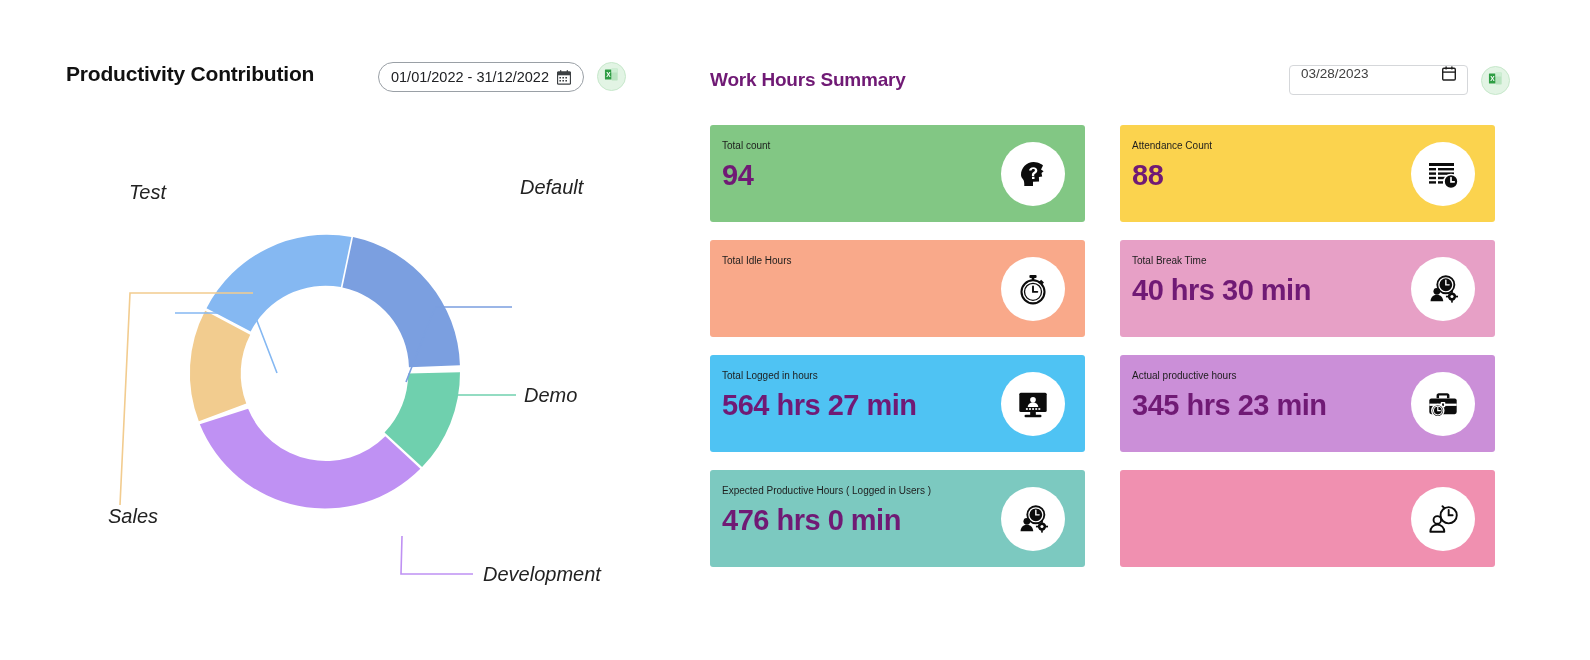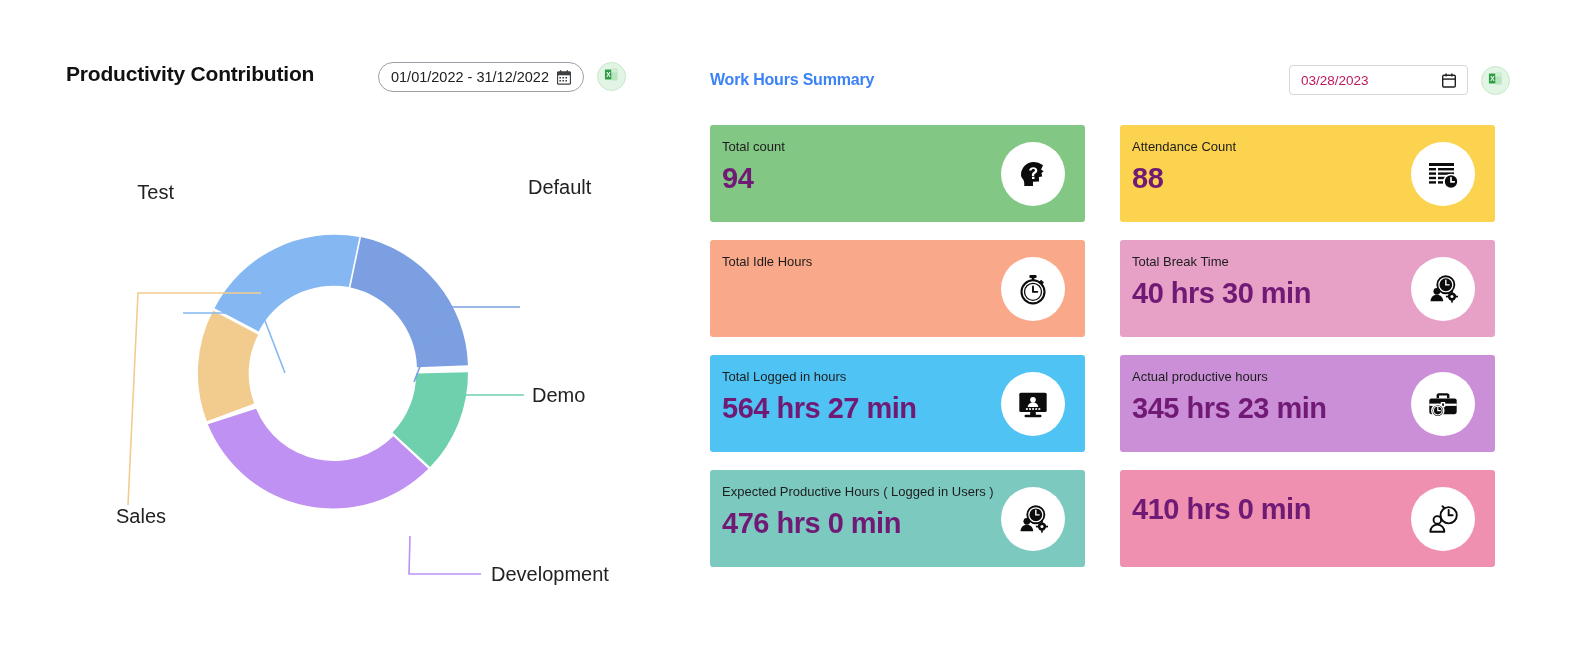--- a/index.html
+++ b/index.html
@@ -88,48 +88,48 @@
   .panel-head-right {
     position: absolute;
     left: 10px;
     top: 60px;
     width: 800px;
     height: 40px;
     display: flex;
     align-items: center;
   }
   .title-right {
-    font-size: 16px;
+    font-size: 19px;
     font-weight: bold;
     letter-spacing: -0.2px;
-    color: #3b82f6;
+    color: #701a75;
     white-space: nowrap;
   }
   .date-box {
     display: flex;
-    align-items: center;
     height: 28px;
     width: 155px;
     padding: 0 11px;
     border: 1px solid #d5d7da;
     border-radius: 4px;
     background: #ffffff;
     font-size: 13.5px;
-    color: #be185d;
+    color: #404040;
     white-space: nowrap;
   }
   .date-box .dval { flex: 1 1 auto; text-align: left; }
 
   
   .chart-wrap {
     position: absolute;
-    left: 8px;
+    left: 0;
     top: 120px;
     width: 700px;
     height: 500px;
+    font-style: italic;
   }
   .chart-svg { display: block; }
   .slice-label {
     font-family: "Liberation Sans", sans-serif;
     font-size: 20px;
     fill: #222222;
   }
 
   
   .cards {
@@ -144,21 +144,21 @@
   }
   .card {
     position: relative;
     height: 97px;
     border-radius: 3px;
     overflow: visible;
     padding: 15px 18px 0 12px;
     box-sizing: border-box;
   }
   .card-label {
-    font-size: 13px;
+    font-size: 10px;
     color: #1d1d1d;
     line-height: 1.1;
     white-space: nowrap;
   }
   .card-value {
     margin-top: 9px;
     font-size: 29px;
     font-weight: bold;
     color: #701a75;
     letter-spacing: -0.5px;
@@ -402,21 +402,20 @@
               <rect x="26.6" y="19.6" width="1.8" height="2.6"></rect>
               <rect x="26.6" y="29.8" width="1.8" height="2.6"></rect>
               <rect x="21.1" y="25.1" width="2.6" height="1.8"></rect>
               <rect x="31.3" y="25.1" width="2.6" height="1.8"></rect>
             </g>
           </svg>
         </div>
       </div>
 
       <div class="card" style="background:#f090b0">
-        <div class="card-value">410 hrs 0 min</div>
         <div class="card-icon">
           <svg width="34" height="34" viewBox="0 0 36 36" aria-hidden="true">
             <circle cx="24" cy="14" r="8.6" fill="none" stroke="#0c0c0c" stroke-width="2"></circle>
             <path d="M24 8.4V14h4.2" stroke="#0c0c0c" stroke-width="2" fill="none" stroke-linecap="round"></path>
             <path d="M19.4 6.6l-2-2.2" stroke="#0c0c0c" stroke-width="2" stroke-linecap="round"></path>
             <circle cx="12" cy="19" r="4" fill="none" stroke="#0c0c0c" stroke-width="2"></circle>
             <path d="M4.6 31.5c0-4.3 3.3-7.6 7.4-7.6s7.4 3.3 7.4 7.6z" fill="none" stroke="#0c0c0c" stroke-width="2" stroke-linejoin="round"></path>
           </svg>
         </div>
       </div>

